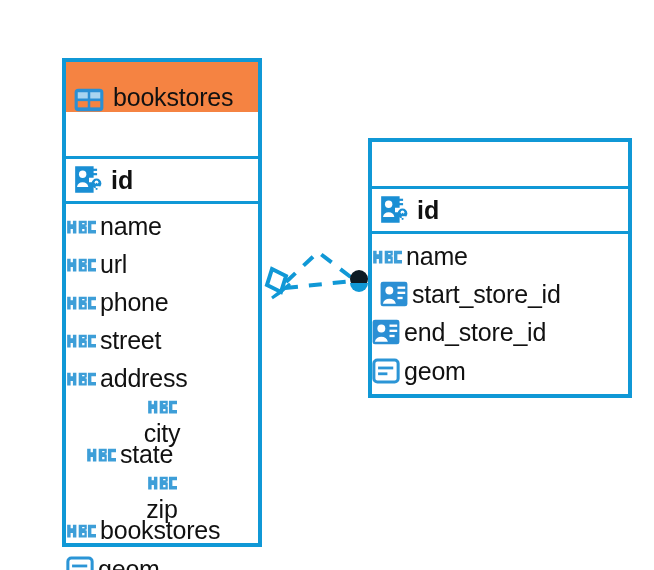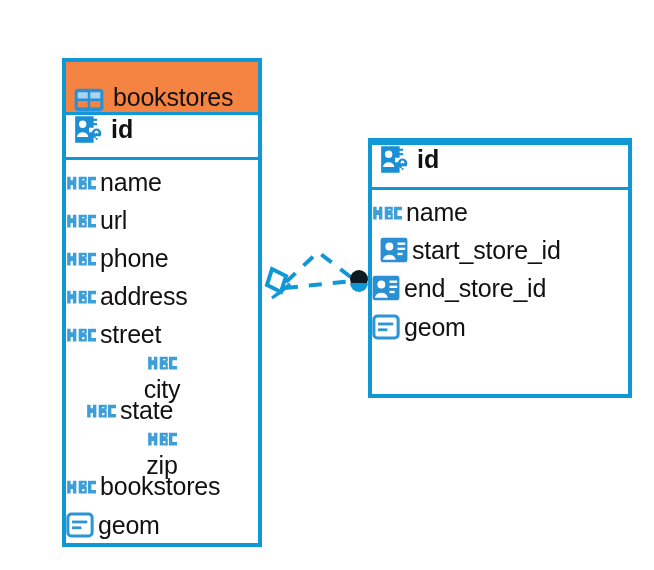--- a/index.html
+++ b/index.html
@@ -27,22 +27,22 @@
   .ent-title{
     font-size:25px;
     color:#111111;
     letter-spacing:-0.2px;
     white-space:nowrap;
   }
   .pk-block{
     border-top:3px solid var(--blue);
     border-bottom:3px solid var(--blue);
     box-sizing:border-box;
-    display:flex;
-    padding:0 8px;gap:7px;
+    display:flex;align-items:center;
+    padding:0 8px;gap:7px;margin-top:44px;
   }
   .pk-label{font-size:25px;font-weight:bold;color:#111111;}
   .field-list{box-sizing:border-box;padding:3px 0 0 0;}
   .field{
     display:flex;align-items:center;
     padding:0 0;gap:4px;
     box-sizing:border-box;
   }
   .field-label{font-size:25px;color:#111111;white-space:nowrap;letter-spacing:-0.2px;}
 
@@ -127,28 +127,28 @@
         <svg class="icon ico-abc" viewBox="0 0 26 15">
           <path d="M1 14 V3 h3 v3 h2 V3 h3 v11 h-3 v-4 H4 v4 Z M11 14 V3 h7 v4 h-1 v1 h1 v6 Z M14 6 h2 V5 h-2 Z M14 12 h2 v-2 h-2 Z M19 14 V3 h7 v3 h-4 v5 h4 v3 Z" fill="#3d9ed8"></path>
         </svg>
         <span class="field-label">phone</span>
       </div>
 
       <div class="field" style="height:38px;">
         <svg class="icon ico-abc" viewBox="0 0 26 15">
           <path d="M1 14 V3 h3 v3 h2 V3 h3 v11 h-3 v-4 H4 v4 Z M11 14 V3 h7 v4 h-1 v1 h1 v6 Z M14 6 h2 V5 h-2 Z M14 12 h2 v-2 h-2 Z M19 14 V3 h7 v3 h-4 v5 h4 v3 Z" fill="#3d9ed8"></path>
         </svg>
+        <span class="field-label">street</span>
+      </div>
+
+      <div class="field" style="height:38px;">
+        <svg class="icon ico-abc" viewBox="0 0 26 15">
+          <path d="M1 14 V3 h3 v3 h2 V3 h3 v11 h-3 v-4 H4 v4 Z M11 14 V3 h7 v4 h-1 v1 h1 v6 Z M14 6 h2 V5 h-2 Z M14 12 h2 v-2 h-2 Z M19 14 V3 h7 v3 h-4 v5 h4 v3 Z" fill="#3d9ed8"></path>
+        </svg>
         <span class="field-label">address</span>
-      </div>
-
-      <div class="field" style="height:38px;">
-        <svg class="icon ico-abc" viewBox="0 0 26 15">
-          <path d="M1 14 V3 h3 v3 h2 V3 h3 v11 h-3 v-4 H4 v4 Z M11 14 V3 h7 v4 h-1 v1 h1 v6 Z M14 6 h2 V5 h-2 Z M14 12 h2 v-2 h-2 Z M19 14 V3 h7 v3 h-4 v5 h4 v3 Z" fill="#3d9ed8"></path>
-        </svg>
-        <span class="field-label">street</span>
       </div>
 
       <div class="field" style="height:38px;flex-direction:column;">
         <svg class="icon ico-abc" viewBox="0 0 26 15">
           <path d="M1 14 V3 h3 v3 h2 V3 h3 v11 h-3 v-4 H4 v4 Z M11 14 V3 h7 v4 h-1 v1 h1 v6 Z M14 6 h2 V5 h-2 Z M14 12 h2 v-2 h-2 Z M19 14 V3 h7 v3 h-4 v5 h4 v3 Z" fill="#3d9ed8"></path>
         </svg>
         <span class="field-label">city</span>
       </div>
 
       <div class="field" style="height:38px;margin-left:20px;">

